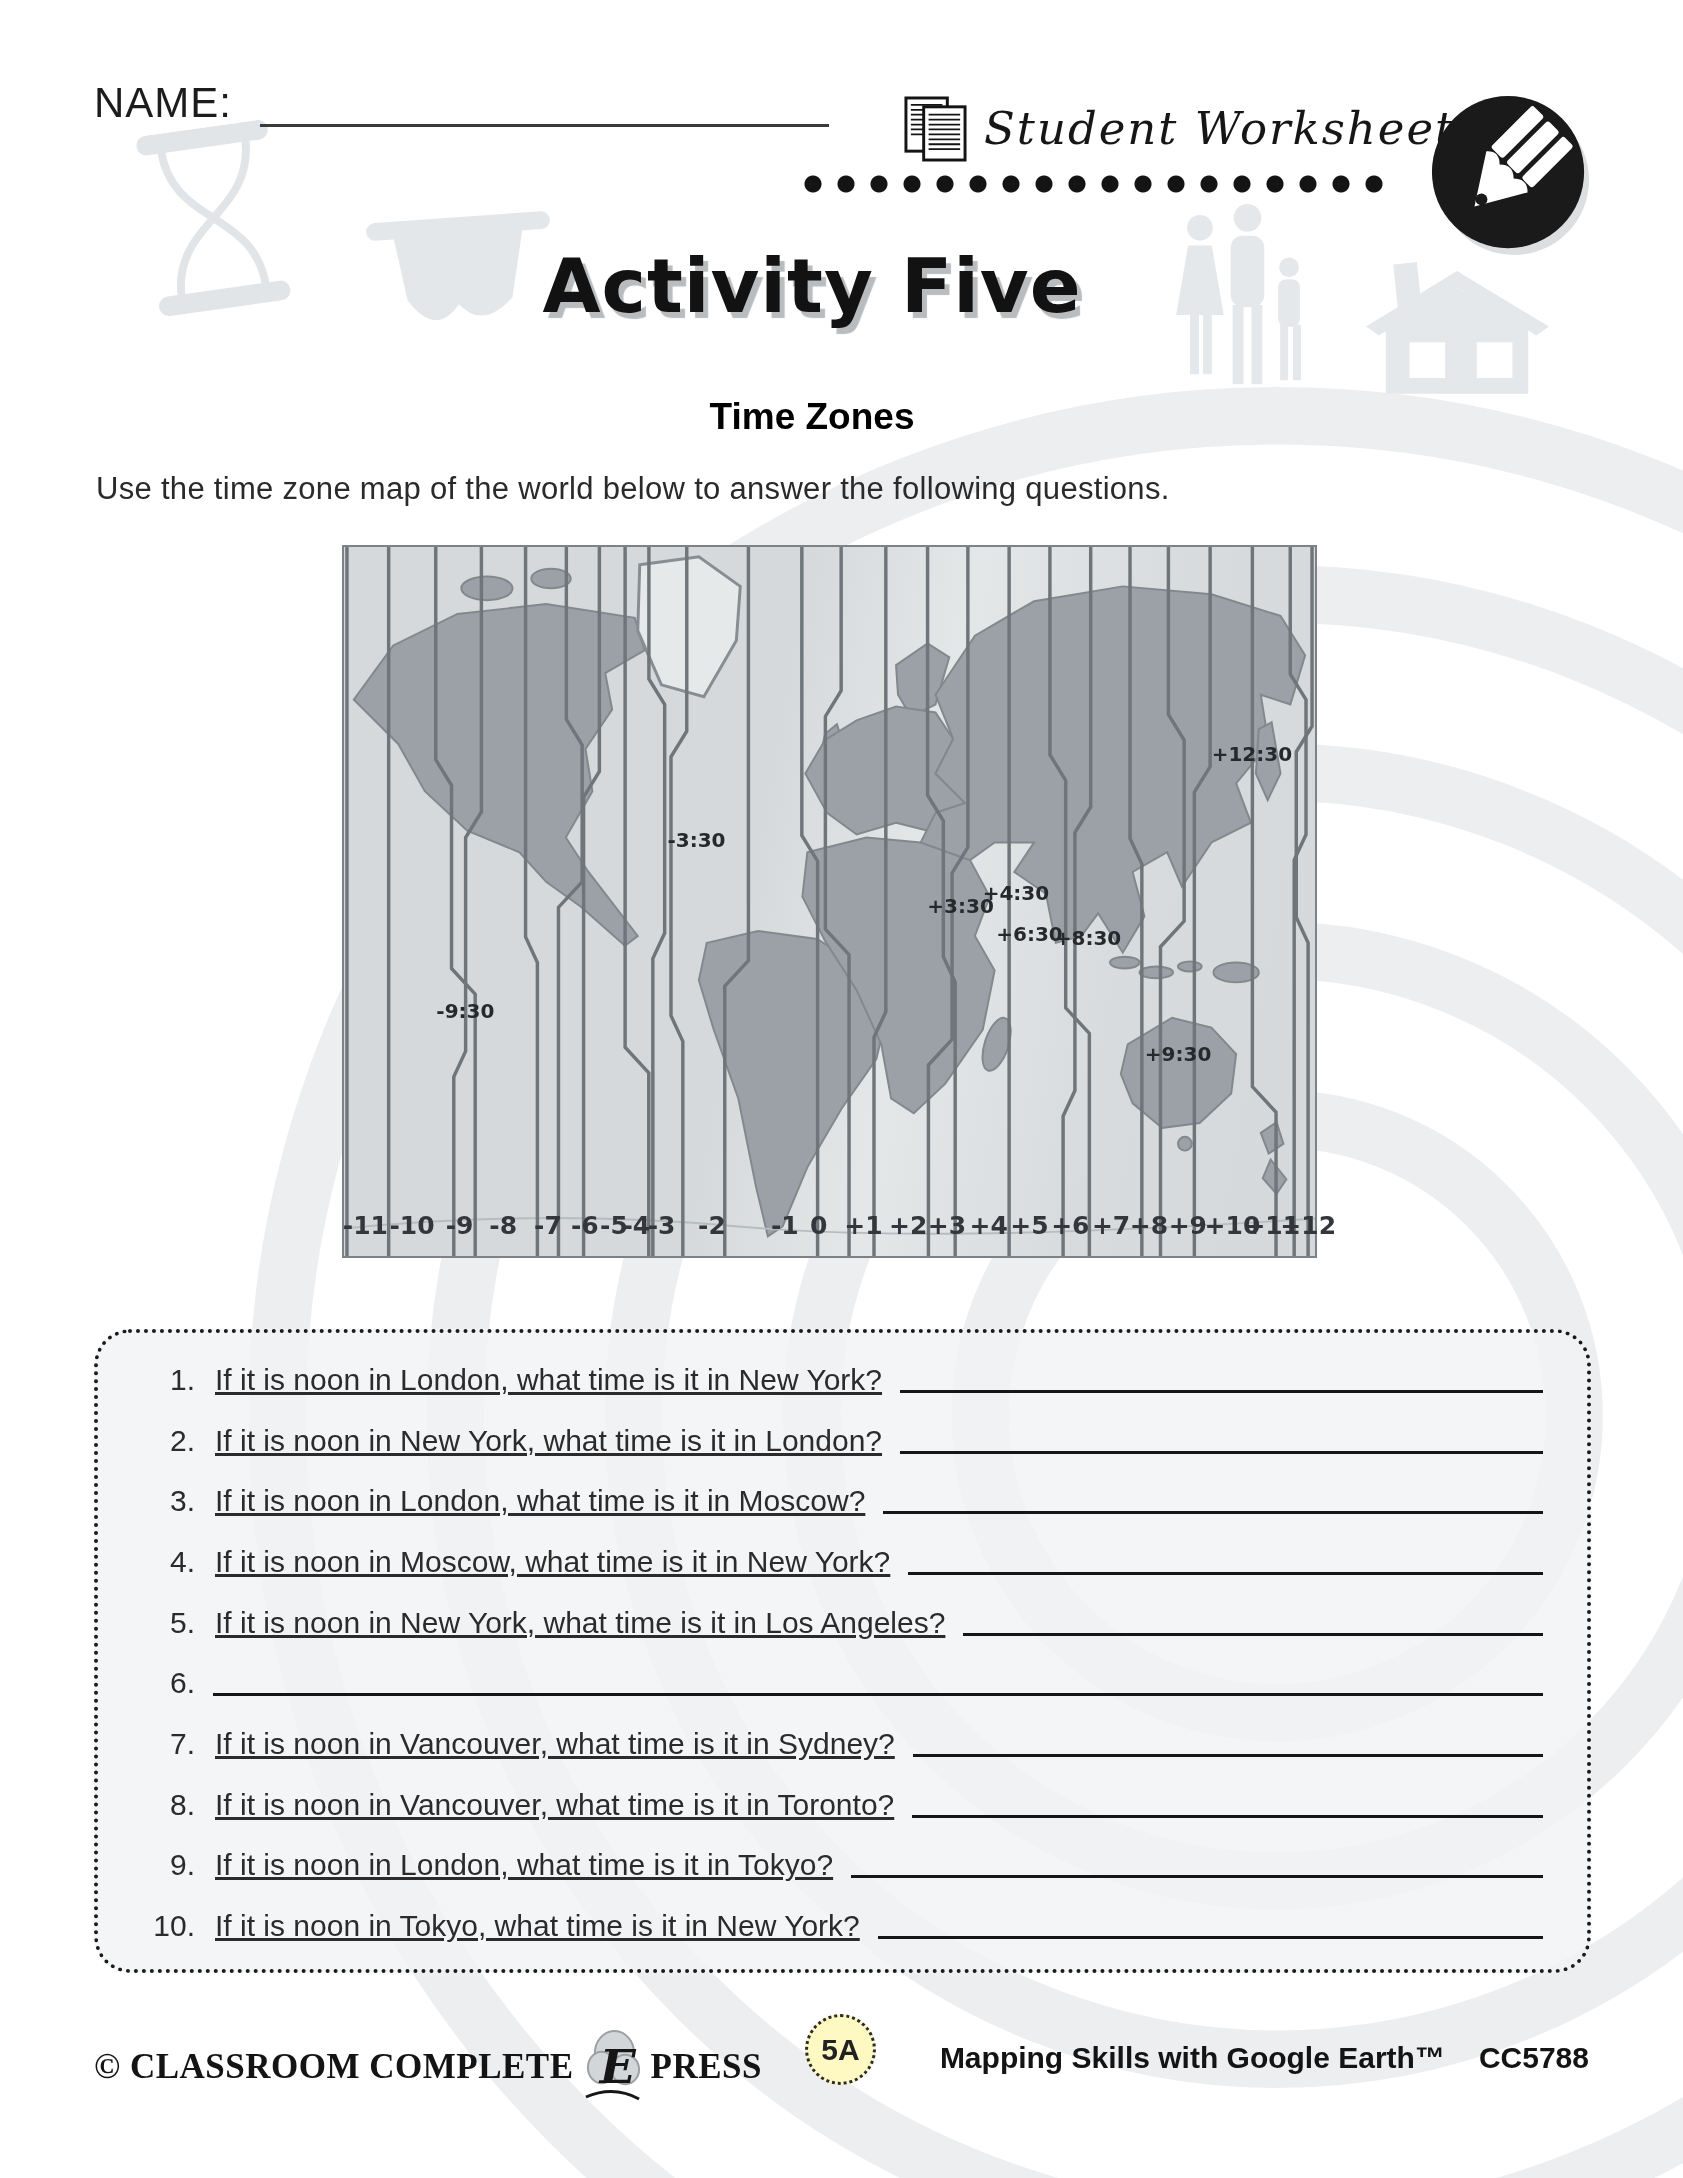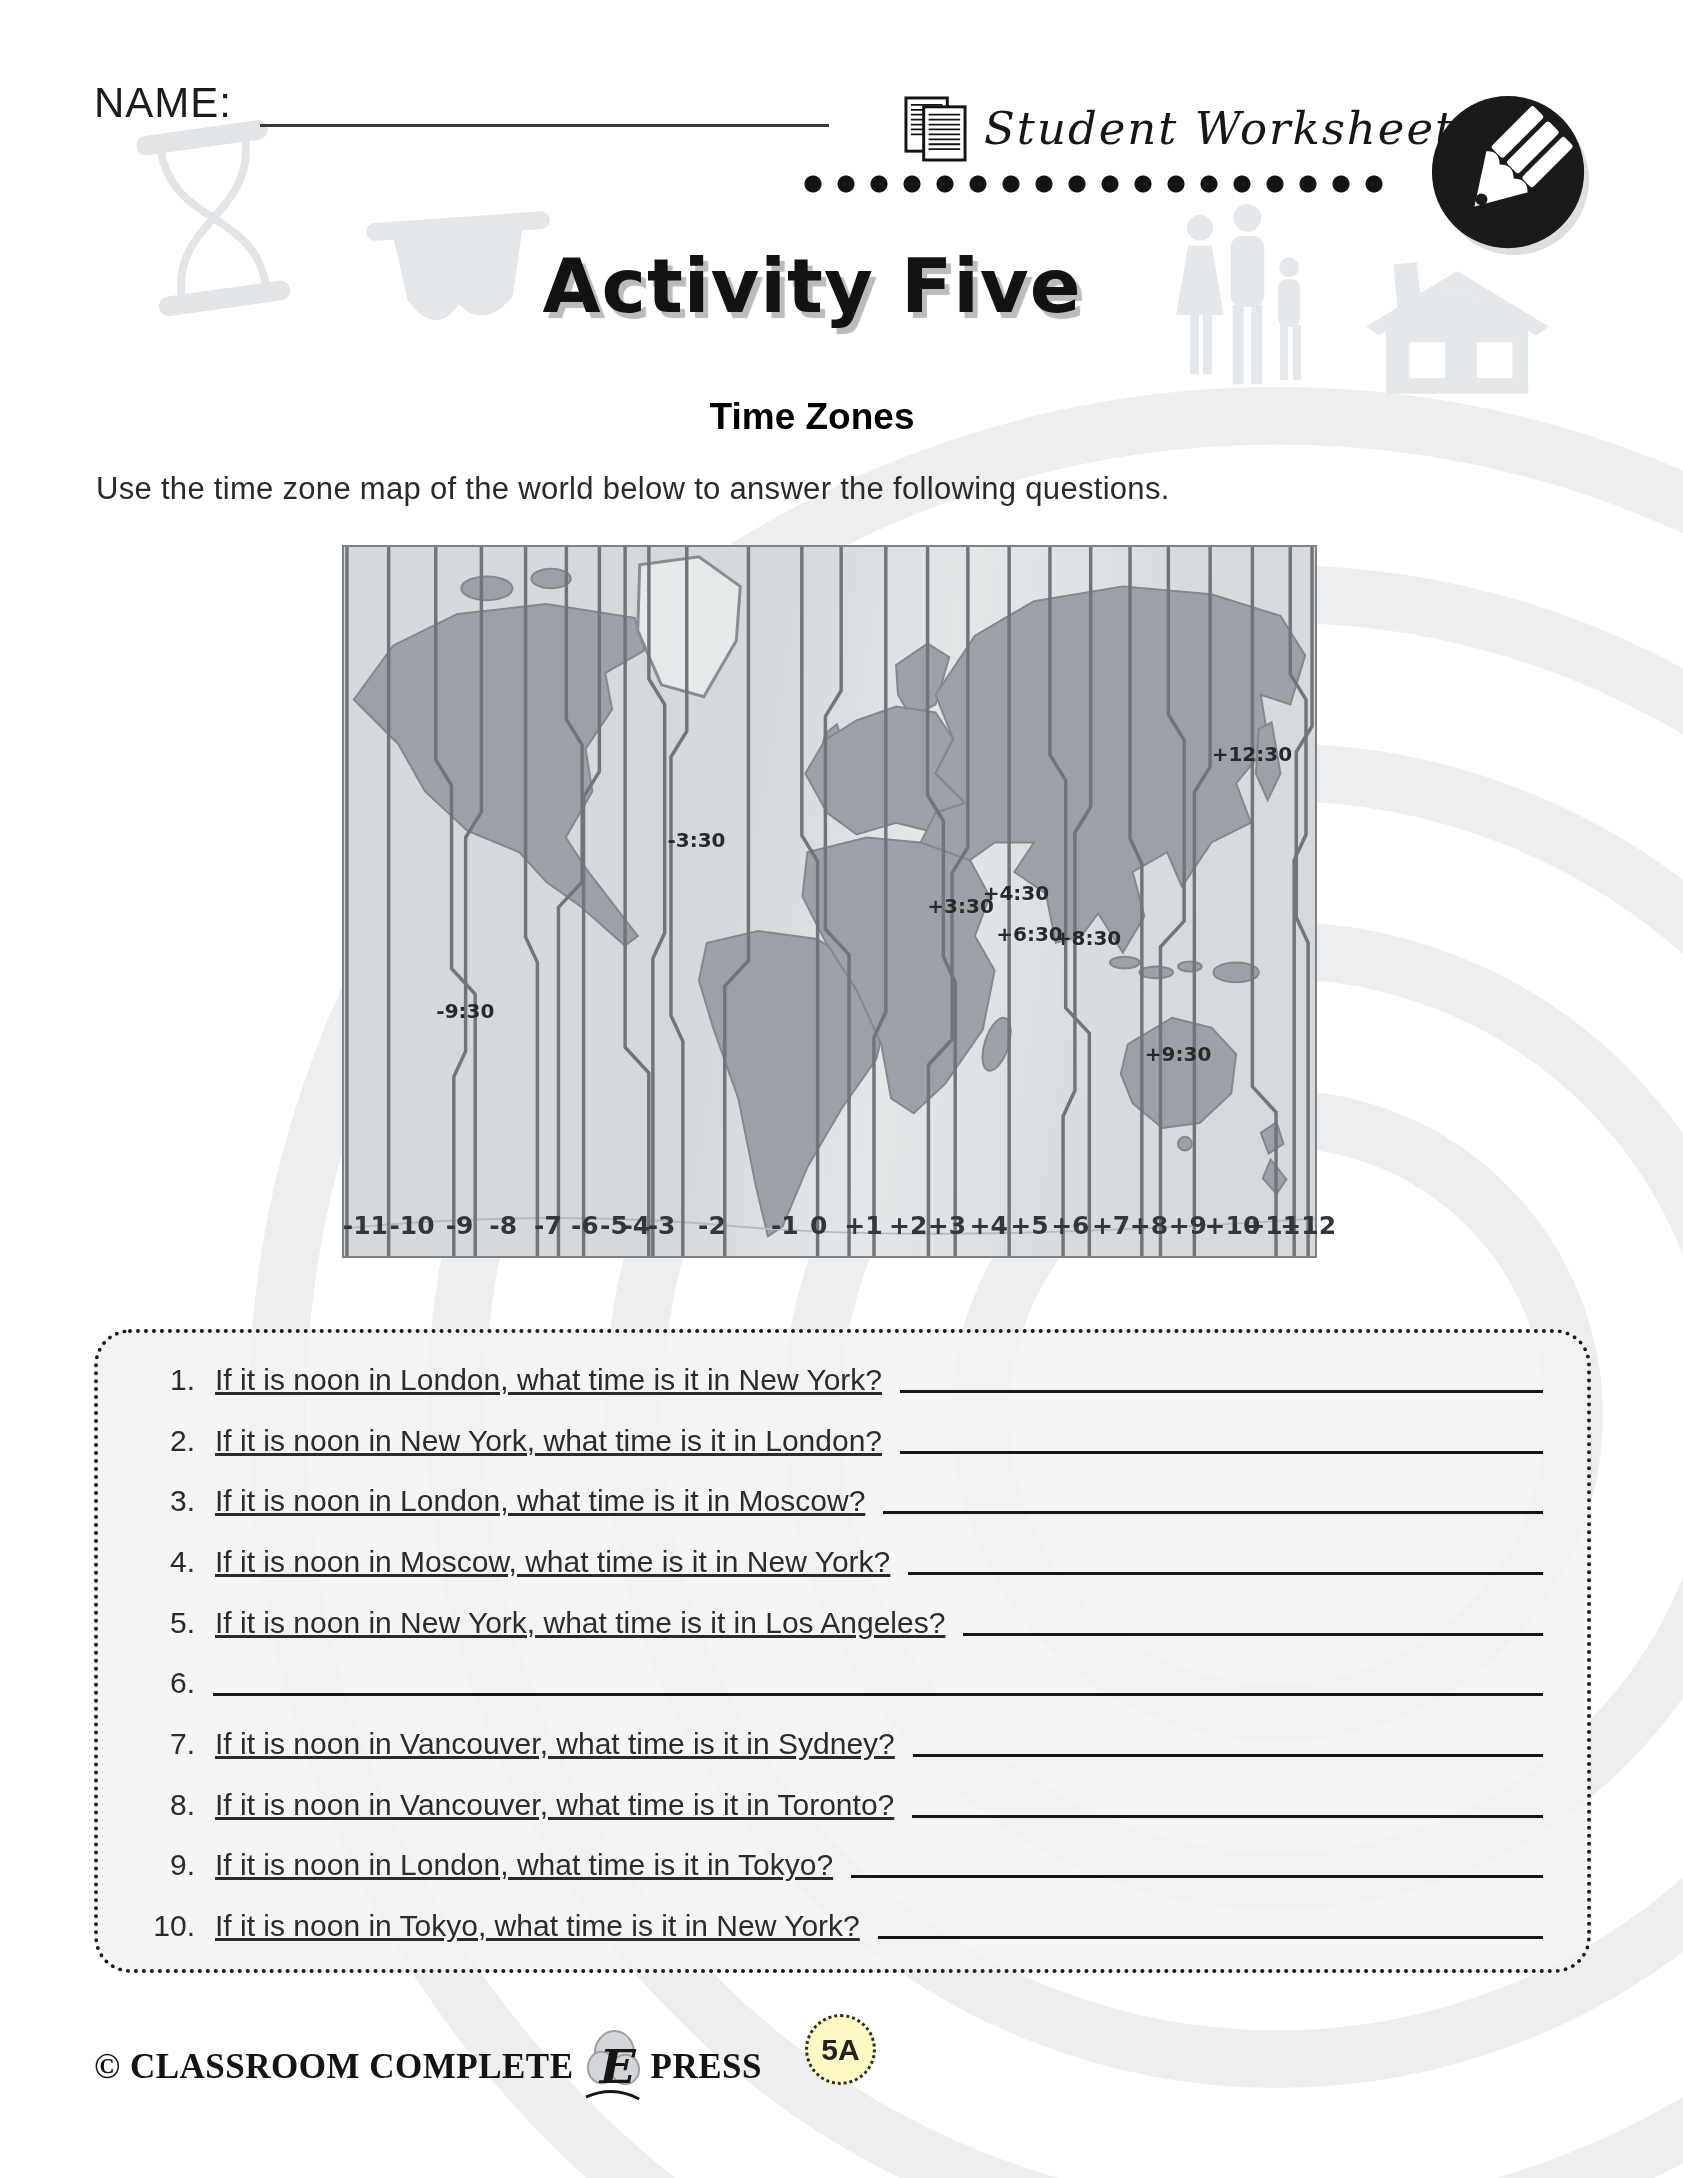--- a/index.html
+++ b/index.html
@@ -327,15 +327,19 @@
       <text x="18" y="56" font-family="DejaVu Serif, serif" font-style="italic" font-weight="bold" font-size="48" fill="#161616">E</text>
       <path d="M4,70 Q32,58 58,72" fill="none" stroke="#161616" stroke-width="3"></path>
     </svg>
     <span>PRESS</span>
   </div>
 
   <div class="page-badge">
     <span>5A</span>
   </div>
 
+  <div class="foot-right">
+    <span>Mapping Skills with Google Earth™</span>
+    <span>CC5788</span>
+  </div>
 
 </div>
 
 
 </body></html>

